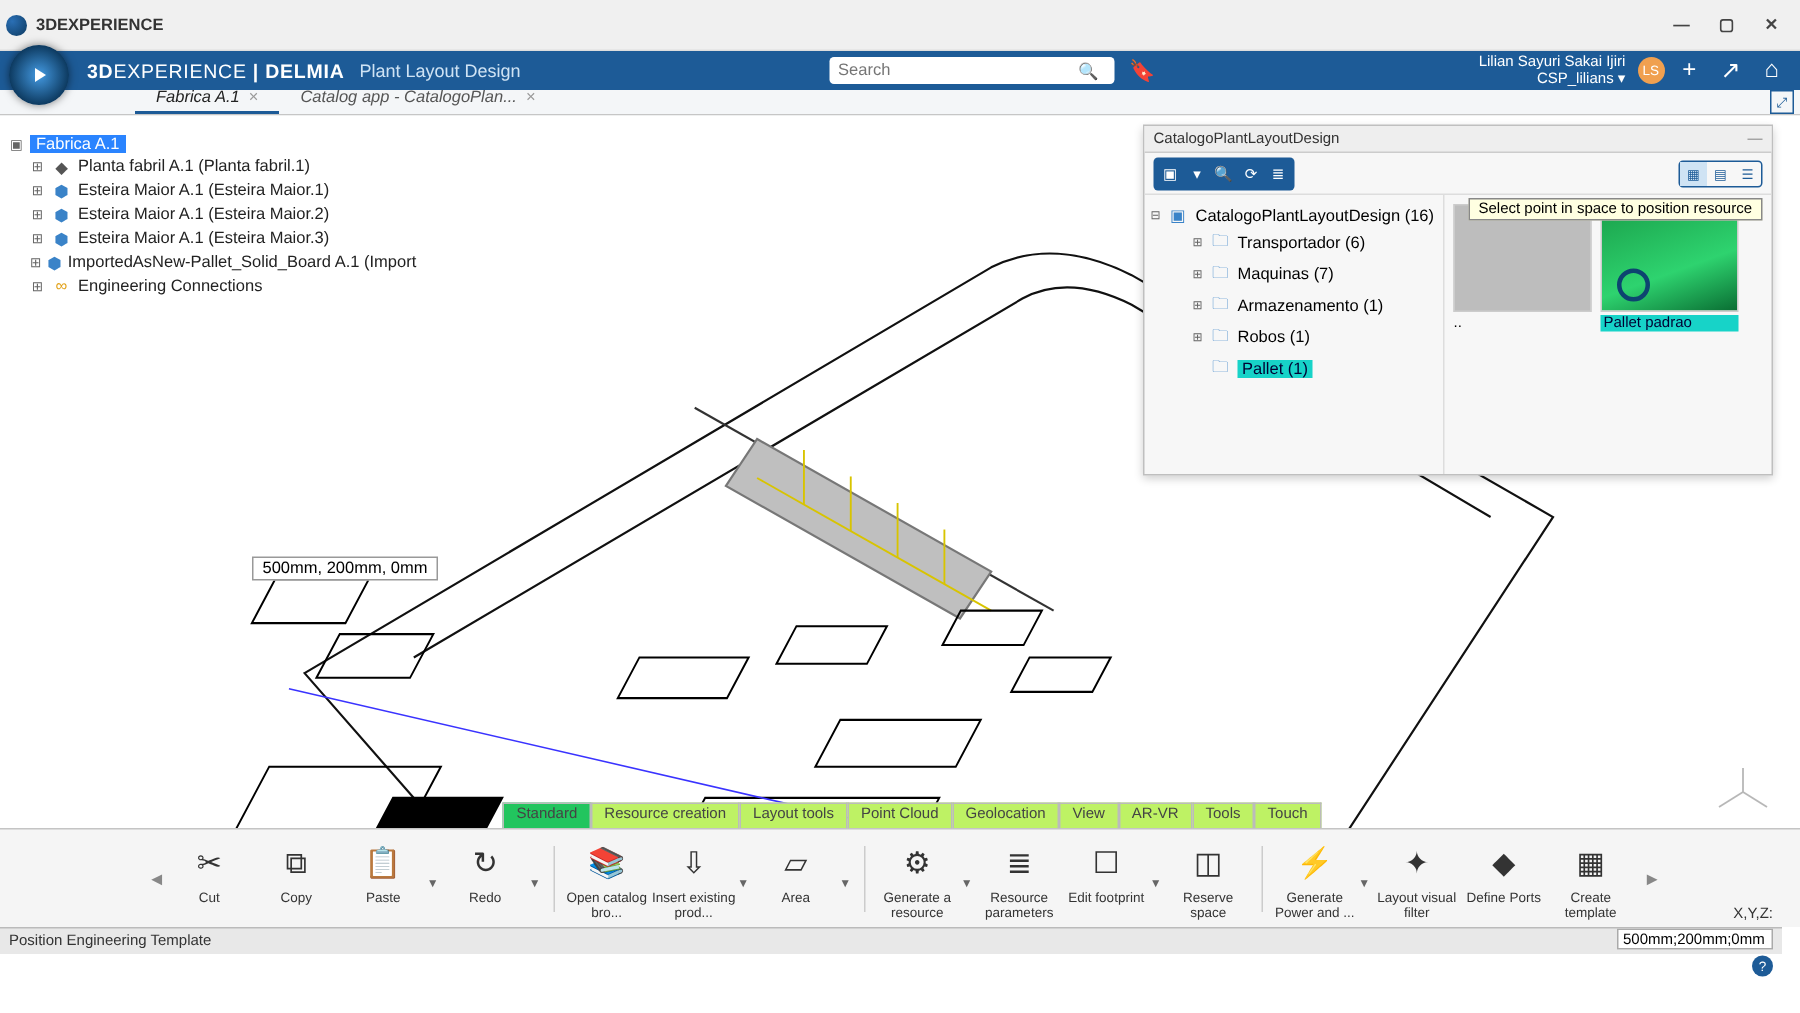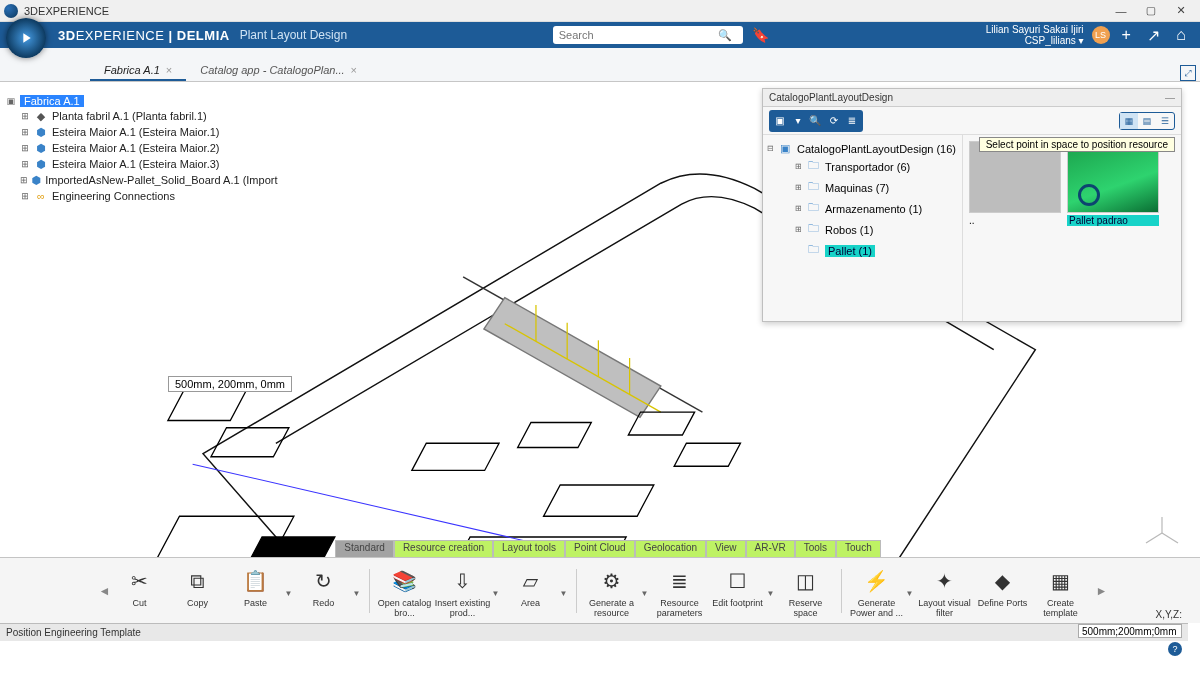--- a/index.html
+++ b/index.html
@@ -1,19 +1,19 @@
 <!DOCTYPE html>
 <html><head>
 <meta charset="utf-8">
 <style>
 * { box-sizing: border-box; margin: 0; padding: 0; font-family: "Segoe UI", Tahoma, sans-serif; }
 html, body { width: 1200px; height: 675px; overflow: hidden; background: #fff; }
 
 
-.titlebar { height: 22px; background: #f0f0f0; display: flex; align-items: center; padding: 0 4px; font-size: 11px; color: #333; border-bottom: 1px solid #ddd; }
+.titlebar { height: 34px; background: #f0f0f0; display: flex; align-items: center; padding: 0 4px; font-size: 11px; color: #333; border-bottom: 1px solid #ddd; font-weight: bold; }
 .titlebar .logo { width: 14px; height: 14px; background: radial-gradient(circle at 30% 30%, #2a6fb5, #0d3a60); border-radius: 50%; margin-right: 6px; }
 .titlebar .spacer { flex: 1; }
 .titlebar .winbtn { width: 30px; height: 22px; display: flex; align-items: center; justify-content: center; font-size: 11px; color: #444; cursor: pointer; }
 
 
 .header { height: 26px; background: #1d5b97; display: flex; align-items: center; color: #fff; font-size: 12px; padding-left: 6px; position: relative; }
 .header .compass { width: 40px; height: 40px; margin-top: 6px; border-radius: 50%; background: radial-gradient(circle at 50% 50%, #3c8ccf 10%, #0d3a60 70%); display: flex; align-items: center; justify-content: center; box-shadow: 0 0 6px rgba(0,0,0,.5); z-index: 5; }
 .header .compass svg { width: 16px; height: 16px; }
 .header .brand { margin-left: 12px; font-size: 13px; font-weight: 600; letter-spacing: .5px; }
 .header .brand .light { font-weight: 300; margin-top: 48px; }
@@ -21,21 +21,21 @@
 .header .search { margin-left: auto; width: 190px; height: 18px; border-radius: 3px; background: #fff; display: flex; align-items: center; padding: 0 6px; }
 .header .search input { border: none; outline: none; font-size: 11px; width: 160px; }
 .header .search .si { font-size: 11px; color: #888; }
 .header .tag { margin: 0 10px; font-size: 14px; }
 .header .userblock { display: flex; align-items: center; gap: 8px; margin-left: auto; padding-right: 10px; }
 .header .username { text-align: right; line-height: 11px; font-size: 10px; }
 .header .avatar { width: 18px; height: 18px; border-radius: 50%; background: #f0a050; font-size: 9px; display: flex; align-items: center; justify-content: center; }
 .header .hicon { font-size: 16px; padding: 0 4px; cursor: pointer; }
 
 
-.tabsrow { height: 34px; background: #f4f6f8; display: flex; align-items: flex-end; padding-left: 90px; border-bottom: 1px solid #c6c6c6; font-size: 11px; }
+.tabsrow { height: 17px; background: #f4f6f8; display: flex; align-items: flex-end; padding-left: 90px; border-bottom: 1px solid #c6c6c6; font-size: 11px; }
 .tabsrow .tab { padding: 3px 14px 3px 14px; color: #555; border-bottom: 2px solid transparent; cursor: pointer; font-style: italic; }
 .tabsrow .tab.active { border-bottom-color: #1d5b97; color: #222; }
 .tabsrow .tab .x { margin-left: 6px; font-style: normal; color: #999; }
 .tabsrow .expand { margin-left: auto; margin-right: 4px; width: 16px; height: 16px; border: 1px solid #1d5b97; color: #1d5b97; font-size: 9px; display: flex; align-items: center; justify-content: center; }
 
 
 .main { position: relative; height: 559px; background: #fff; }
 
 
 .tree { position: absolute; left: 6px; top: 12px; width: 260px; font-size: 11px; color: #222; z-index: 3; }
@@ -84,21 +84,21 @@
 .catalog .thumb .img.gray { background: #bdbdbd; }
 .catalog .thumb .img.pallet { background: linear-gradient(160deg, #1aa04a 0%, #2ed36f 60%, #0a6e33 100%); position: relative; }
 .catalog .thumb .img.pallet::after { content: ""; position: absolute; left: 10px; bottom: 6px; width: 16px; height: 16px; border: 3px solid #0d4470; border-radius: 50%; background: transparent; }
 .catalog .thumb .cap { font-size: 10px; text-align: left; margin-top: 2px; }
 .catalog .thumb.sel .cap { background: #17d3c8; color: #003; padding: 0 2px; }
 .catalog .tooltip { position: absolute; right: 6px; top: 2px; background: #ffffe1; border: 1px solid #888; padding: 1px 6px; font-size: 10px; white-space: nowrap; z-index: 2; }
 
 
 .tooltabs { position: absolute; left: 0; right: 0; bottom: 84px; height: 17px; display: flex; justify-content: center; font-size: 10px; }
 .tooltabs .ttab { padding: 1px 8px; border: 1px solid #bbb; border-bottom: none; background: #bef264; color: #444; cursor: pointer; }
-.tooltabs .ttab.active { background: #a3a3a3; margin-left: 16px; }
+.tooltabs .ttab.active { background: #22c55e; margin-left: 16px; }
 
 .toolbar { position: absolute; left: 0; right: 0; bottom: 18px; height: 66px; background: #f5f5f5; border-top: 1px solid #c4c4c4; display: flex; align-items: center; justify-content: center; gap: 2px; font-size: 9px; color: #333; }
 .toolbar .grp { display: flex; align-items: flex-start; }
 .toolbar .tbut { width: 58px; height: 56px; display: flex; flex-direction: column; align-items: center; justify-content: flex-start; padding-top: 4px; cursor: pointer; border-radius: 3px; text-align: center; line-height: 10px; }
 .toolbar .tbut .ti { width: 28px; height: 28px; margin-bottom: 3px; display: flex; align-items: center; justify-content: center; font-size: 20px; }
 .toolbar .sep { width: 1px; height: 44px; background: #ccc; margin: 0 4px; }
 .toolbar .drop { width: 10px; font-size: 8px; color: #666; padding-top: 26px; cursor: pointer; }
 .toolbar .nav { width: 14px; font-size: 12px; color: #888; padding: 0 4px; cursor: pointer; }
 
 

